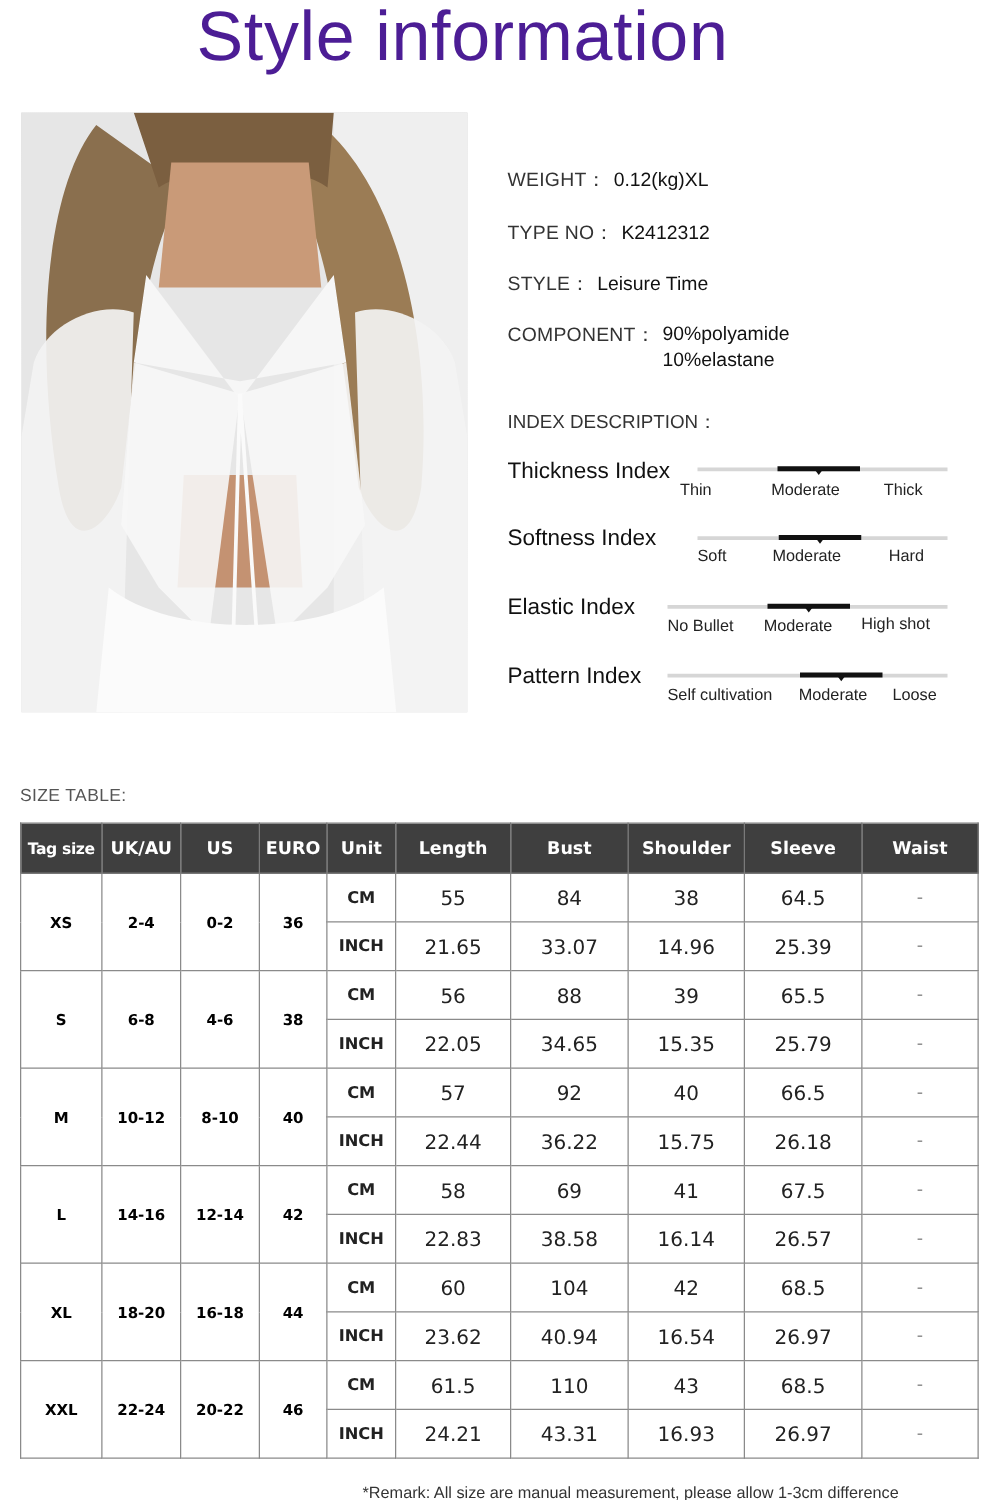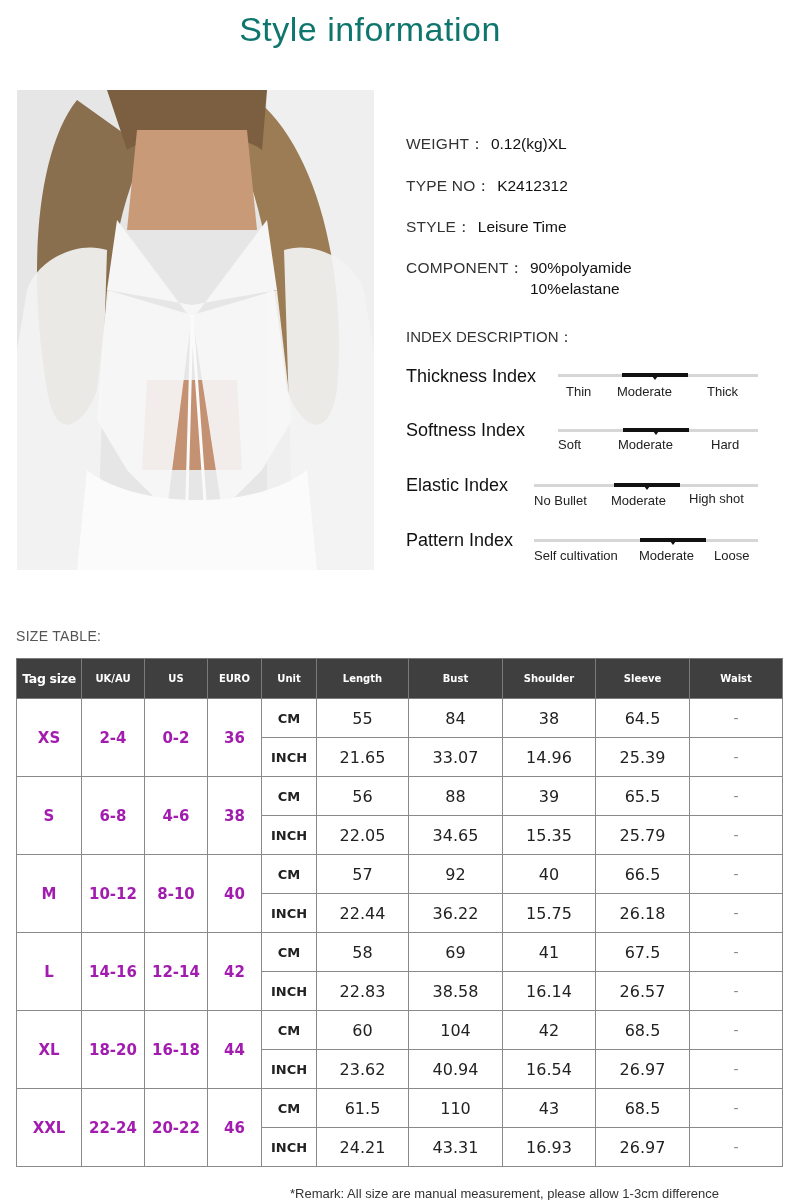--- a/index.html
+++ b/index.html
@@ -1,21 +1,21 @@
 <!DOCTYPE html>
 <html><head>
 <meta charset="utf-8">
 <style>
   * { box-sizing: border-box; margin: 0; padding: 0; }
   html, body { width: 800px; height: 1200px; background: #ffffff; overflow: hidden; }
   body { font-family: "Liberation Sans", "DejaVu Sans", sans-serif; color: #222; position: relative; }
 
   .title {
     position: absolute; left: 0; top: 0; width: 740px; height: 60px;
-    text-align: center; font-size: 34px; font-weight: 400; color: #0f766e;
+    text-align: center; font-size: 56px; font-weight: 400; color: #4c1d95;
     line-height: 58px; letter-spacing: 0.5px;
   }
 
   .photo {
     position: absolute; left: 17px; top: 90px; width: 357px; height: 480px;
     overflow: hidden;
     background: linear-gradient(180deg, #dcdcdc 0%, #e9e9e9 40%, #f2f2f2 100%);
   }
 
   .info { position: absolute; left: 406px; top: 130px; width: 390px; }
@@ -36,29 +36,29 @@
   .idx-opt { position: absolute; font-size: 13px; color: #222; white-space: nowrap; }
 
   .size-label { position: absolute; left: 16px; top: 628px; font-size: 14px; color: #555; letter-spacing: 0.3px; }
 
   table.sizes {
     position: absolute; left: 16px; top: 658px; width: 766px;
     border-collapse: collapse; table-layout: fixed;
     font-family: "DejaVu Sans", sans-serif;
   }
   table.sizes th {
-    background: #3f3f3f; color: #fff; font-weight: 700; font-size: 10px;
+    background: #3f3f3f; color: #fff; font-weight: 700; font-size: 14px;
     height: 40px; border: 1px solid #7a7a7a; text-align: center;
   }
   table.sizes th.small { font-size: 12.5px; letter-spacing: -0.3px; margin-top: 36px; }
   table.sizes td {
     border: 1px solid #8a8a8a; text-align: center; height: 39px;
     font-size: 16px; color: #333;
   }
-  table.sizes td.sz { font-weight: 700; font-size: 15px; color: #a21caf; }
+  table.sizes td.sz { font-weight: 700; font-size: 12px; color: #000000; }
   table.sizes td.num { font-size: 16px; color: #222; margin-top: 41px; }
   table.sizes td.unit { font-weight: 700; font-size: 13px; color: #222; }
   table.sizes td.dash { color: #888; font-size: 14px; }
 
   .remark {
     position: absolute; left: 290px; top: 1186px; font-size: 13px; color: #333; white-space: nowrap;
   }
 </style>
 </head>
 <body>
@@ -108,21 +108,21 @@
     <div>90%polyamide</div>
     <div>10%elastane</div>
   </div>
   <div class="idx-head">INDEX DESCRIPTION：</div>
 
   <div class="idx-row" style="top:236px;">
     <div class="idx-label">Thickness Index</div>
     <div class="idx-track" style="left:152px; top:8px; width:200px;">
       <div class="idx-mark" style="left:64px; width:66px;"></div>
     </div>
-    <div class="idx-opt" style="left:160px; top:18px;">Thin</div>
+    <div class="idx-opt" style="left:138px; top:18px;">Thin</div>
     <div class="idx-opt" style="left:211px; top:18px;">Moderate</div>
     <div class="idx-opt" style="left:301px; top:18px;">Thick</div>
   </div>
 
   <div class="idx-row" style="top:290px;">
     <div class="idx-label">Softness Index</div>
     <div class="idx-track" style="left:152px; top:9px; width:200px;">
       <div class="idx-mark" style="left:65px; width:66px;"></div>
     </div>
     <div class="idx-opt" style="left:152px; top:17px;">Soft</div>

